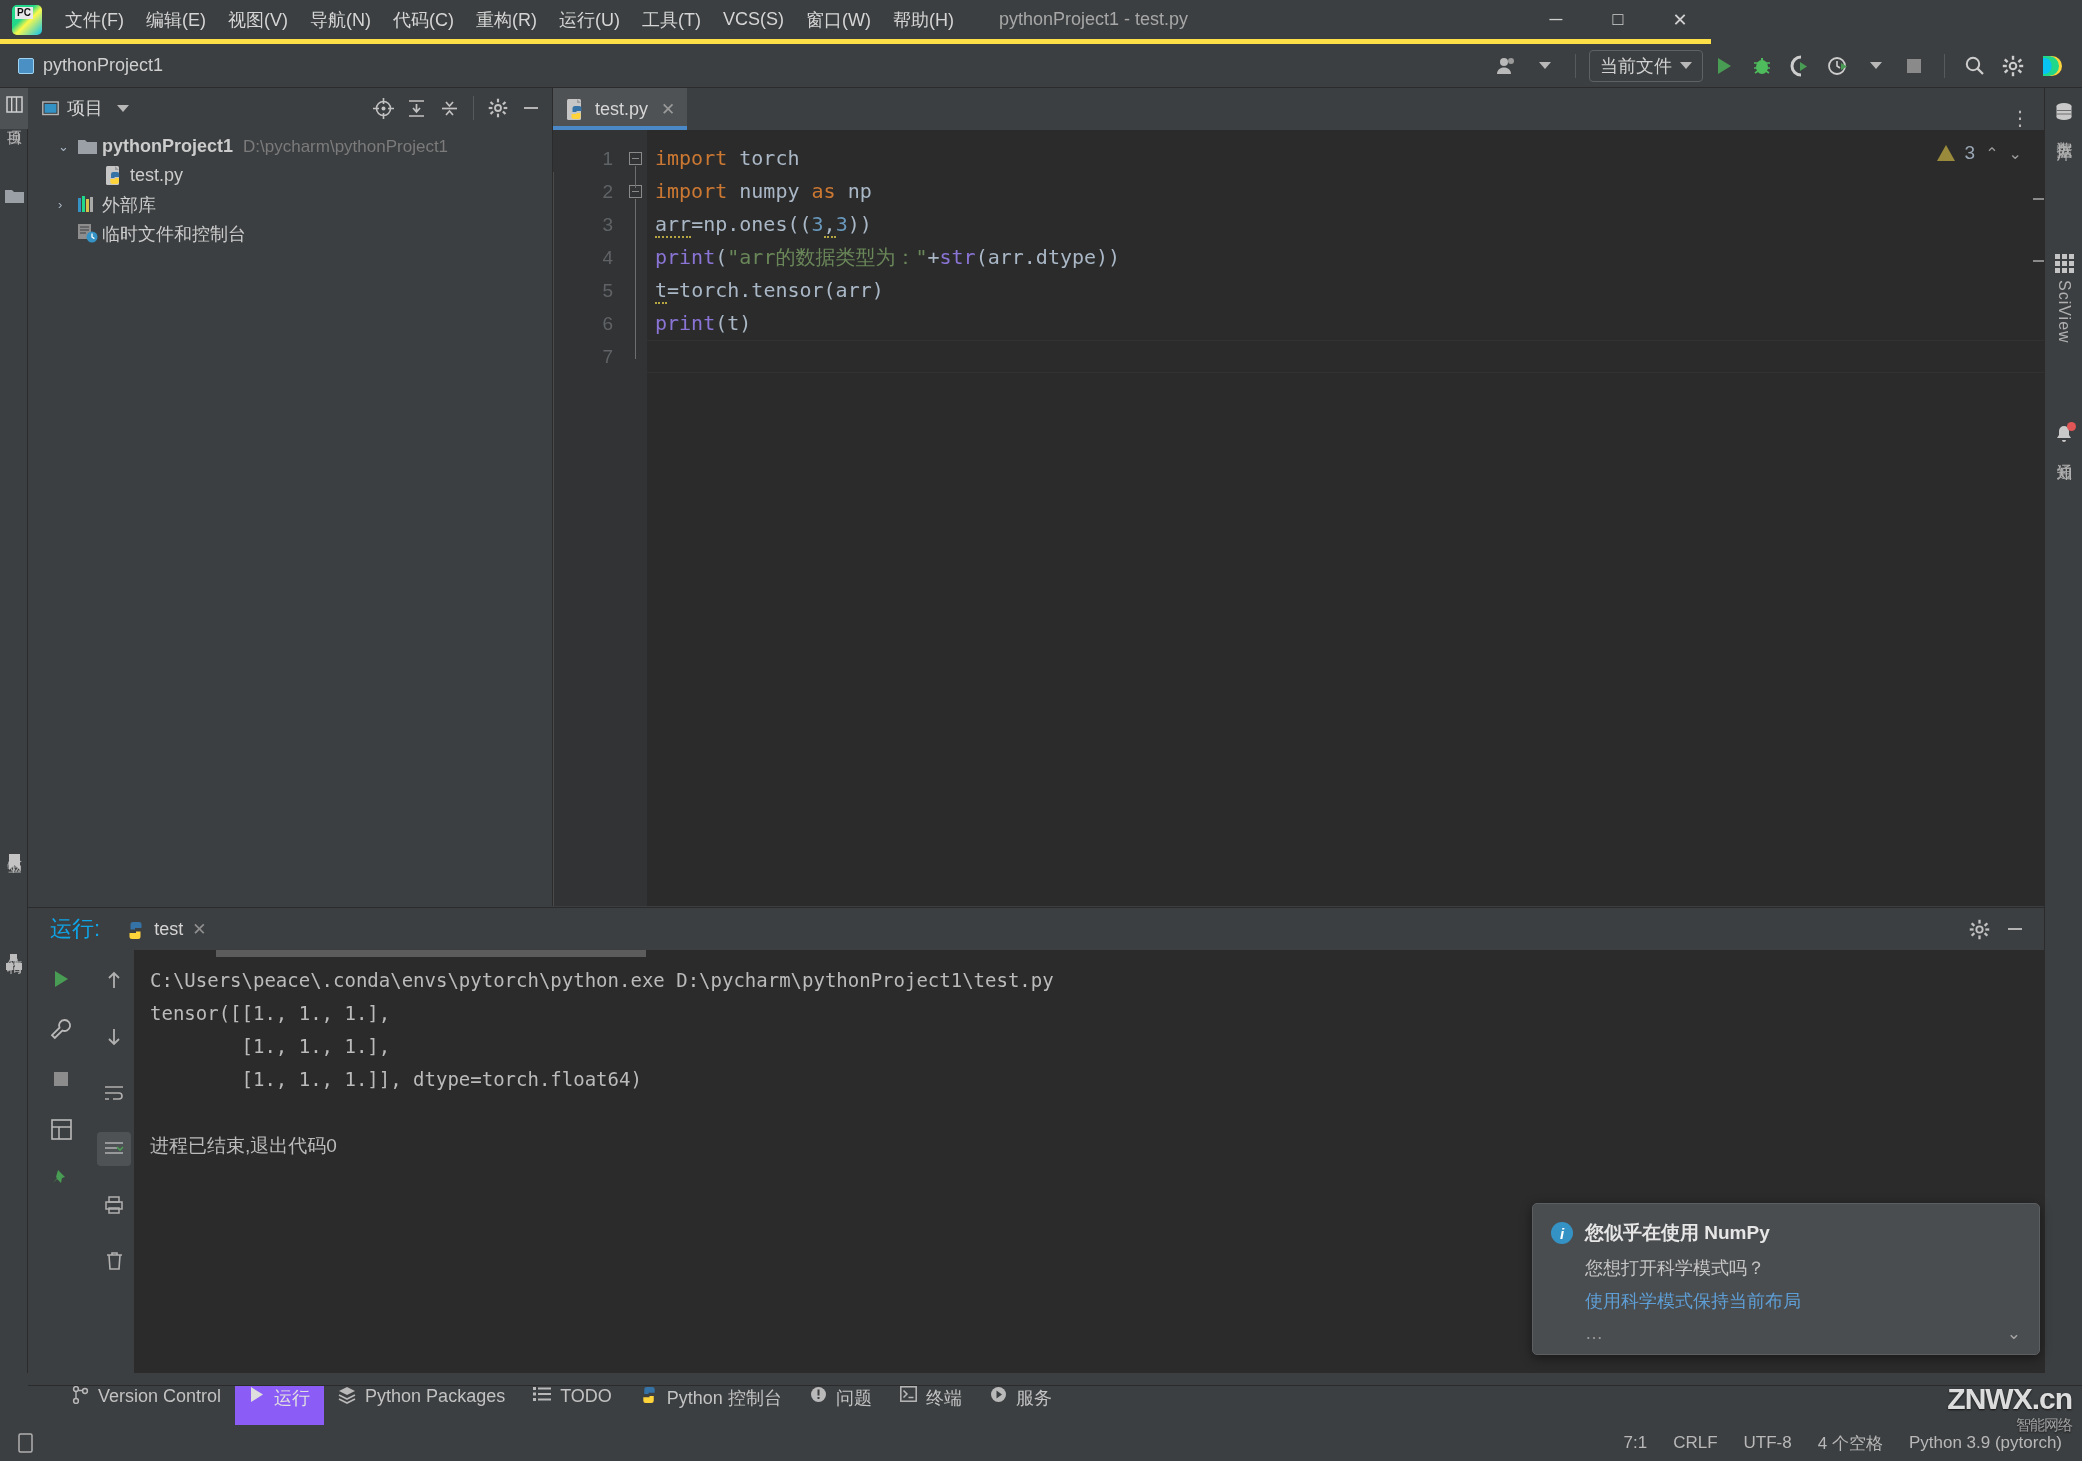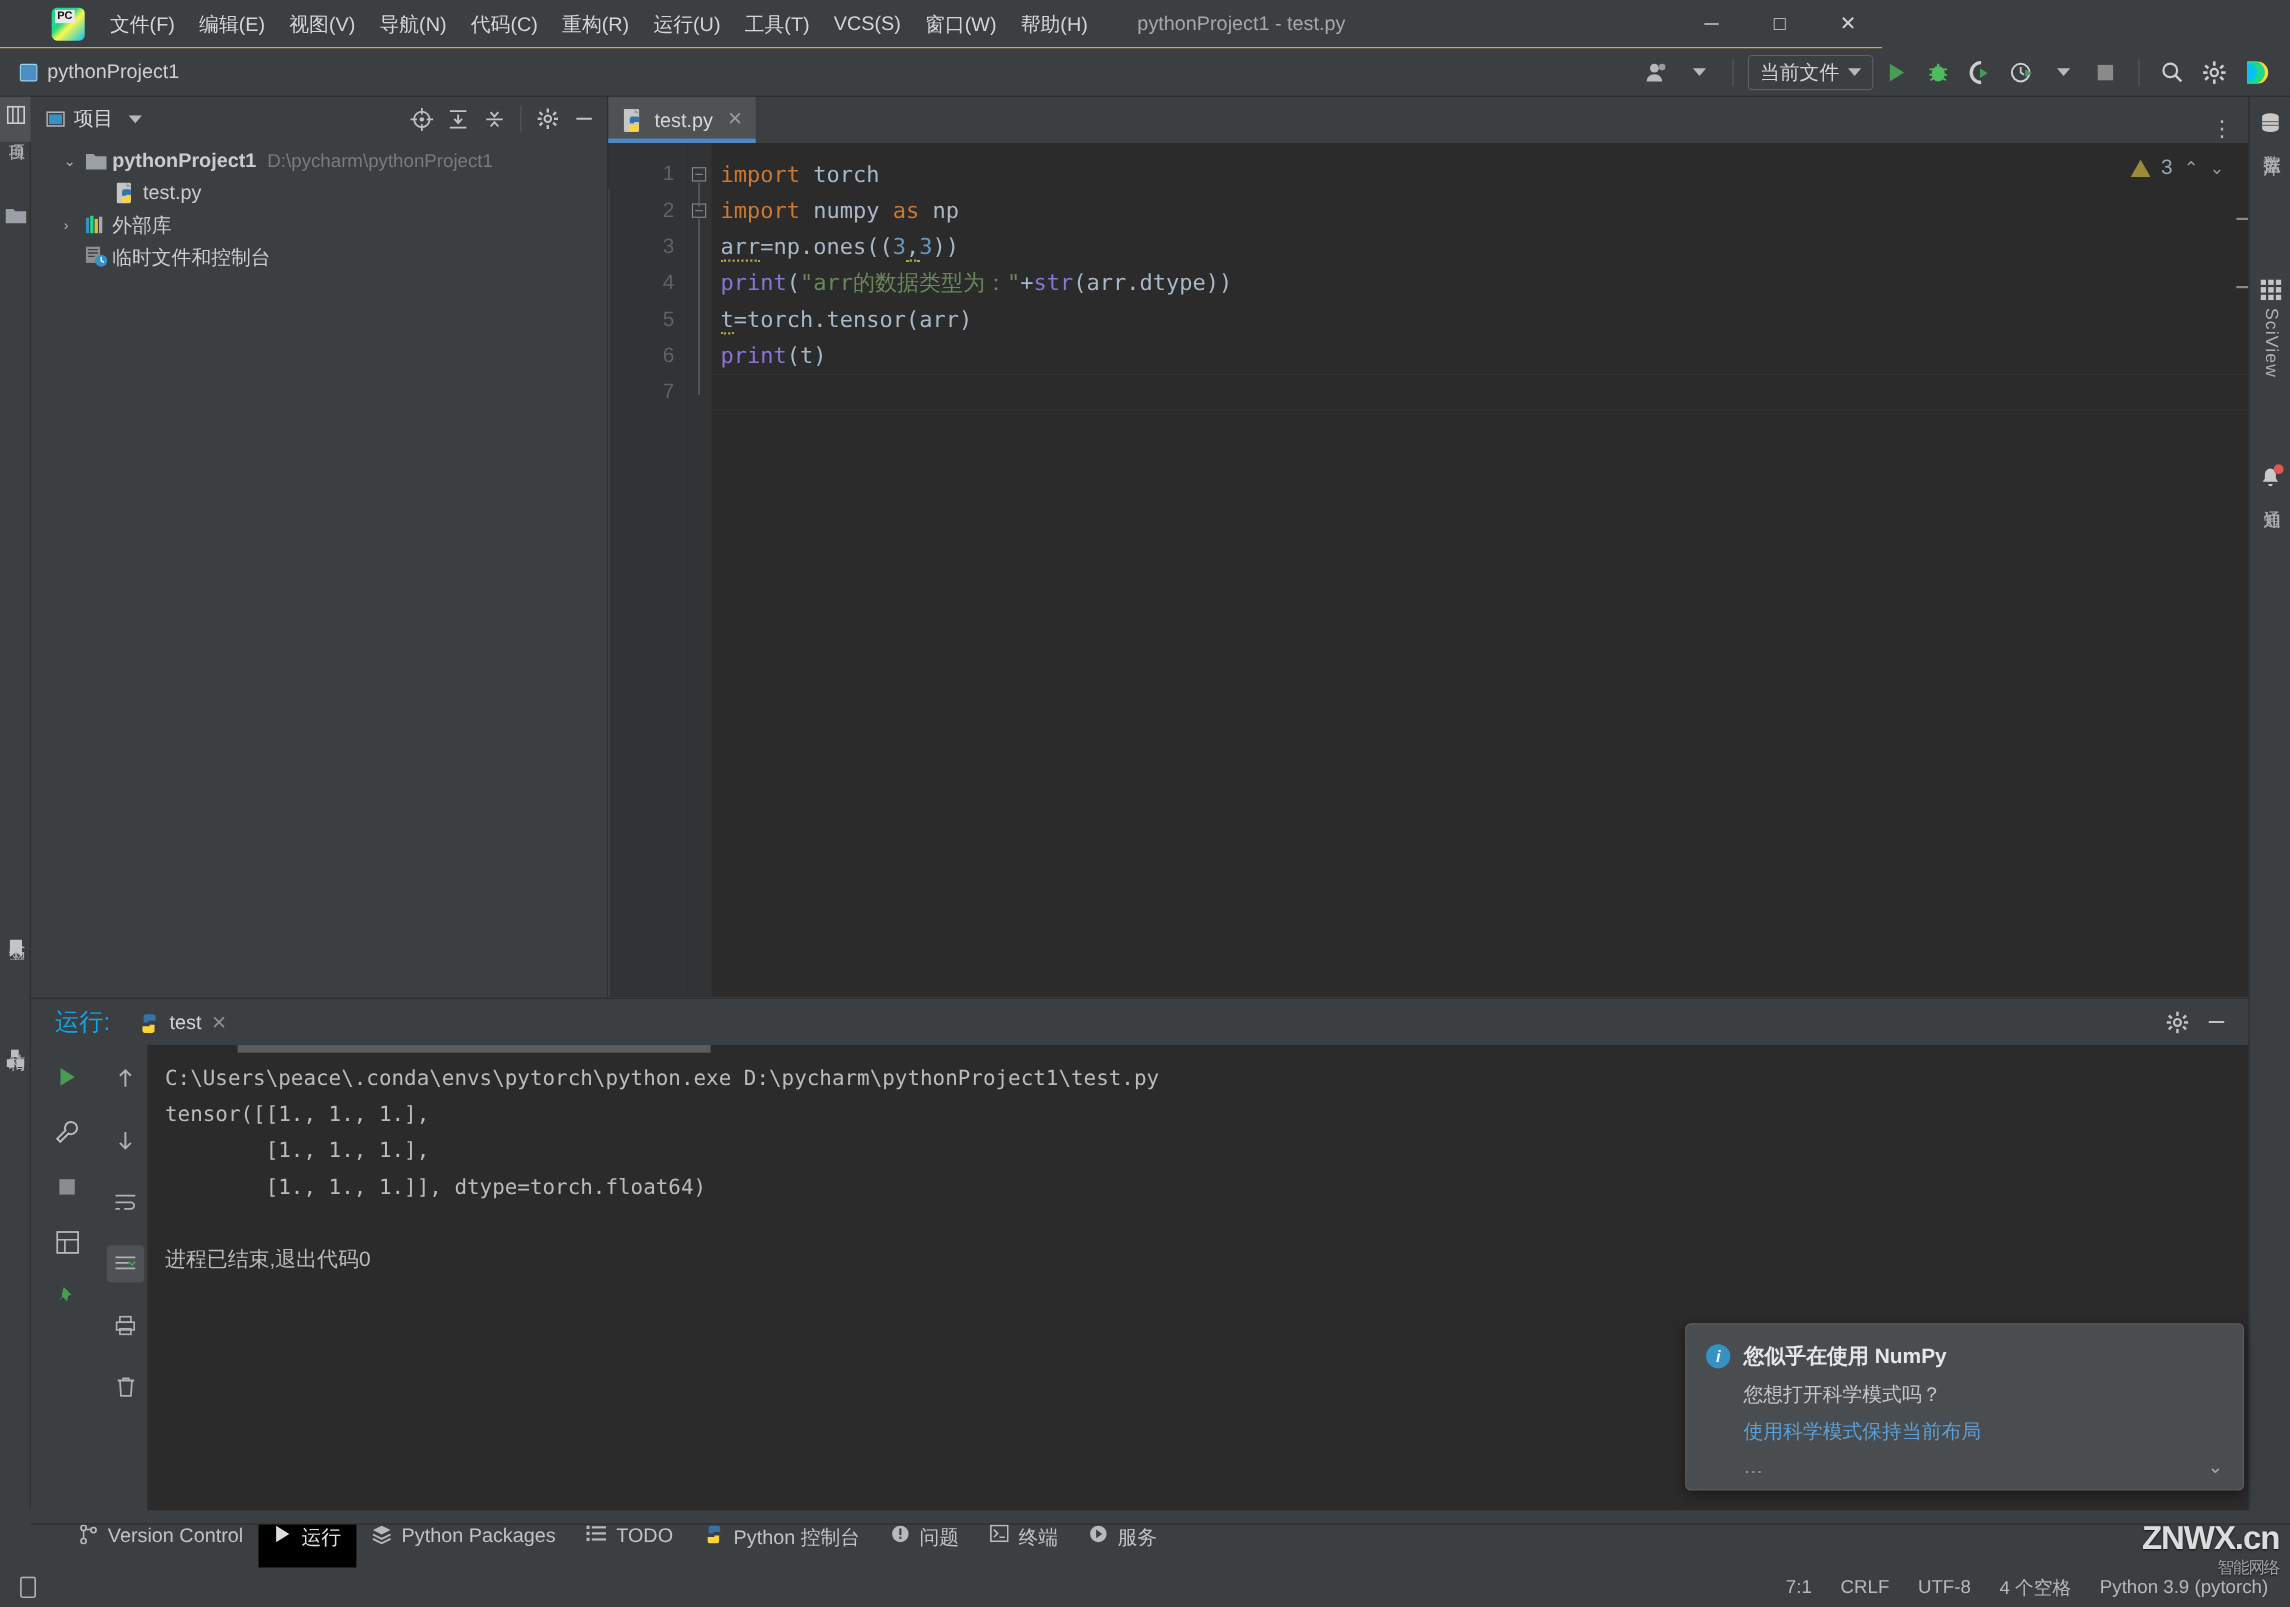--- a/index.html
+++ b/index.html
@@ -12,22 +12,21 @@
   }
   .mono { font-family: "DejaVu Sans Mono","Liberation Mono", monospace; }
 
   
   #app { position:relative; width:2082px; height:1461px; background:#3c3f41; }
 
   
   #titlebar {
     position:absolute; left:0; top:0; width:1711px; height:44px;
     background:#3c3f41; display:flex; align-items:center;
-    border-bottom:1px solid #fde047;
-    padding-left:35px;
+    border-bottom:5px solid #fde047;
   }
   #pc-logo { width:30px; height:30px; margin-left:12px; margin-right:12px;
     border-radius:5px; position:relative; overflow:hidden;
     background:linear-gradient(135deg,#21d789 0%,#21d789 38%,#fcf84a 55%,#07c3f2 100%);
     flex:0 0 auto; }
   #pc-logo::after{ content:"PC"; position:absolute; left:3px; top:2px; font-size:10px;
     font-weight:bold; color:#111; background:#e8e8e8; padding:1px 2px; line-height:1;}
   .menu { display:flex; align-items:center; }
   .menu-item { padding:4px 11px; font-size:18px; color:#d5d5d5; cursor:default; white-space:nowrap;}
   #win-title { margin-left:34px; font-size:18px; color:#a7a7a7; white-space:nowrap; }
@@ -155,21 +154,21 @@
   #balloon .b-foot{ margin-top:10px; display:flex; align-items:center; }
   #balloon .dots{ color:#9a9a9a; font-size:18px; margin-left:34px; }
   #balloon .chev{ margin-left:auto; color:#a5a5a5; font-size:17px; }
 
   
   #bottombar { position:absolute; left:28px; bottom:36px; right:0; height:40px;
                background:#3c3f41; border-top:1px solid #2b2b2b;
                display:flex; align-items:center; padding-left:30px; gap:0; }
   .btab { display:flex; align-items:flex-start; gap:9px; height:40px; padding:0 14px;
           font-size:18px; color:#c2c2c2; white-space:nowrap; }
-  .btab.active{ background:#000000; color:#e0e0e0; }
+  .btab.active{ background:#8b5cf6; color:#e0e0e0; }
 
   
   #statusbar { position:absolute; left:0; bottom:0; width:2082px; height:36px;
                background:#3c3f41; display:flex; align-items:center; font-size:17px; color:#b8b8b8;}
   #status-msg { margin-left:34px; white-space:nowrap; }
   #status-right { margin-left:auto; display:flex; align-items:center; gap:26px; padding-right:20px;}
   #wm { position:absolute; right:10px; bottom:26px; font-size:30px; font-weight:bold;
         color:rgba(255,255,255,.85); letter-spacing:-1px; pointer-events:none;
         text-shadow:0 1px 2px rgba(0,0,0,.7); }
   #wm small{ font-size:15px; font-weight:normal; display:block; text-align:right; color:rgba(255,255,255,.55);}

